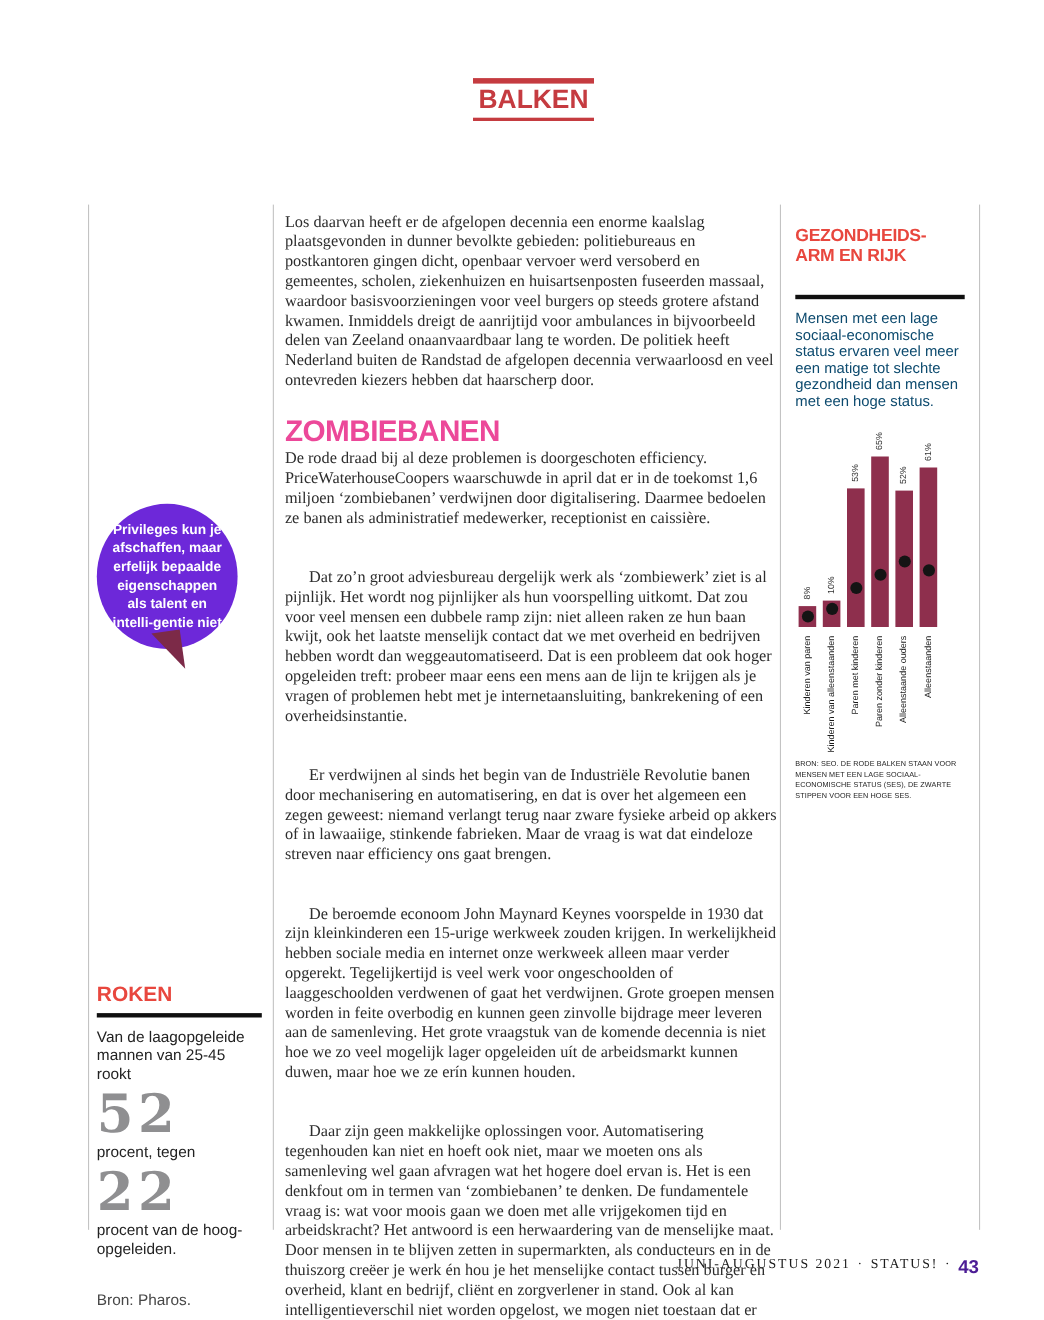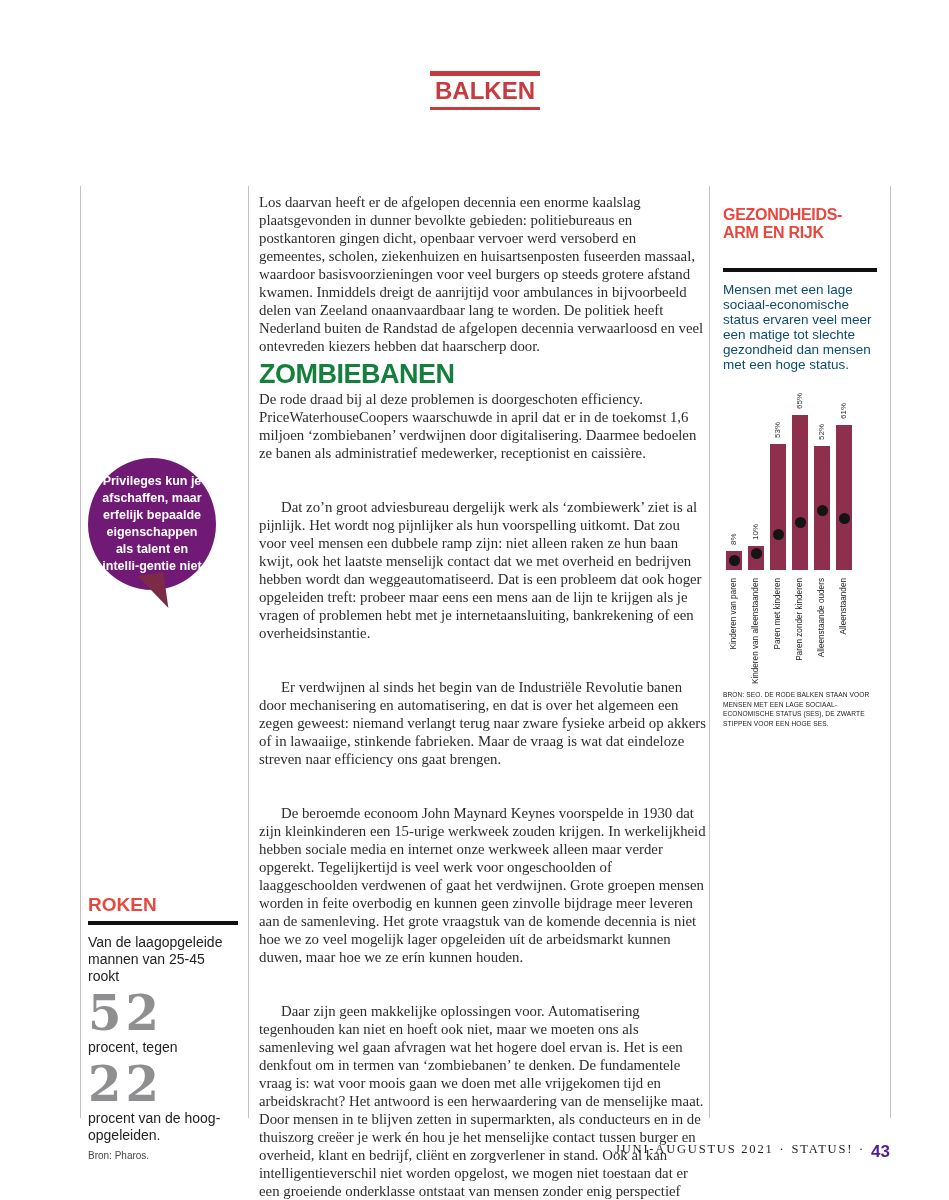--- a/index.html
+++ b/index.html
@@ -12,25 +12,25 @@
   .kicker-inner{display:inline-block;border-top:5px solid #c53b40;border-bottom:3px solid #c53b40;
         padding:1px 5px 2px;color:#c53b40;font-weight:bold;font-size:24px;letter-spacing:0px;
         font-family:"Liberation Sans",sans-serif;}
 
   
   .main{position:absolute;left:259px;top:193px;width:447px;
         font-family:"Liberation Serif",serif;font-size:14.8px;line-height:18px;color:#2d2d2d;}
   .main p{margin:0;}
   .main p.ind{text-indent:22px;margin-top:36px;}
   h2.section{font-family:"Liberation Sans",sans-serif;font-weight:bold;font-size:27px;
-        letter-spacing:-0.5px;margin:10px 0 7px;color:#15803d;}
+        letter-spacing:-0.5px;margin:28px 0 7px;color:#ec4899;}
   .end-dot{color:#7d2b49;font-size:13px;margin-left:3px;}
 
   
-  .bubble{position:absolute;left:88px;top:458px;width:128px;height:132px;background:#701a75;
+  .bubble{position:absolute;left:88px;top:458px;width:128px;height:132px;background:#6d28d9;
         border-radius:50%;color:#fff;font-weight:bold;font-size:12.5px;line-height:17px;
         text-align:center;display:flex;align-items:center;justify-content:center;
         padding:0 9px;box-sizing:border-box;}
   .bubble-tail{position:absolute;left:140px;top:574px;width:0;height:0;
         border-top:36px solid #7c2a48;border-left:26px solid transparent;transform:rotate(-8deg);}
 
   
   .sidebar-head{position:absolute;left:723px;top:206px;width:170px;color:#e8473e;
         font-weight:bold;font-size:16px;line-height:18px;letter-spacing:-0.3px;}
   .sidebar-rule{position:absolute;left:723px;top:268px;width:154px;height:4px;background:#101010;}
@@ -46,21 +46,21 @@
   .chart-note{position:absolute;left:723px;top:690px;width:160px;font-size:6.6px;
         line-height:9.6px;color:#222;letter-spacing:0.1px;}
 
   
   .roken{position:absolute;left:88px;top:894px;width:150px;}
   .roken-head{color:#e8473e;font-weight:bold;font-size:19px;}
   .roken-rule{height:4px;background:#101010;margin:5px 0 9px;}
   .roken-text{font-size:14px;line-height:17px;color:#222;}
   .roken-num{font-family:"DejaVu Serif",serif;font-weight:bold;font-size:48px;line-height:46px;
         color:#8f8f91;letter-spacing:4px;margin:5px 0 3px;}
-  .roken-src{font-size:10px;color:#474747;margin-top:6px;}
+  .roken-src{font-size:14px;color:#474747;margin-top:29px;}
 
   
   .footer{position:absolute;top:1142px;right:59px;display:flex;align-items:flex-start;gap:6px;
         font-family:"Liberation Serif",serif;font-size:12.5px;letter-spacing:1.8px;color:#1c1c1c;}
   .footer .pg{font-family:"Liberation Sans",sans-serif;font-weight:bold;font-size:17px;
         letter-spacing:0;color:#4c1d95;}
 </style>
 </head>
 <body>
 

